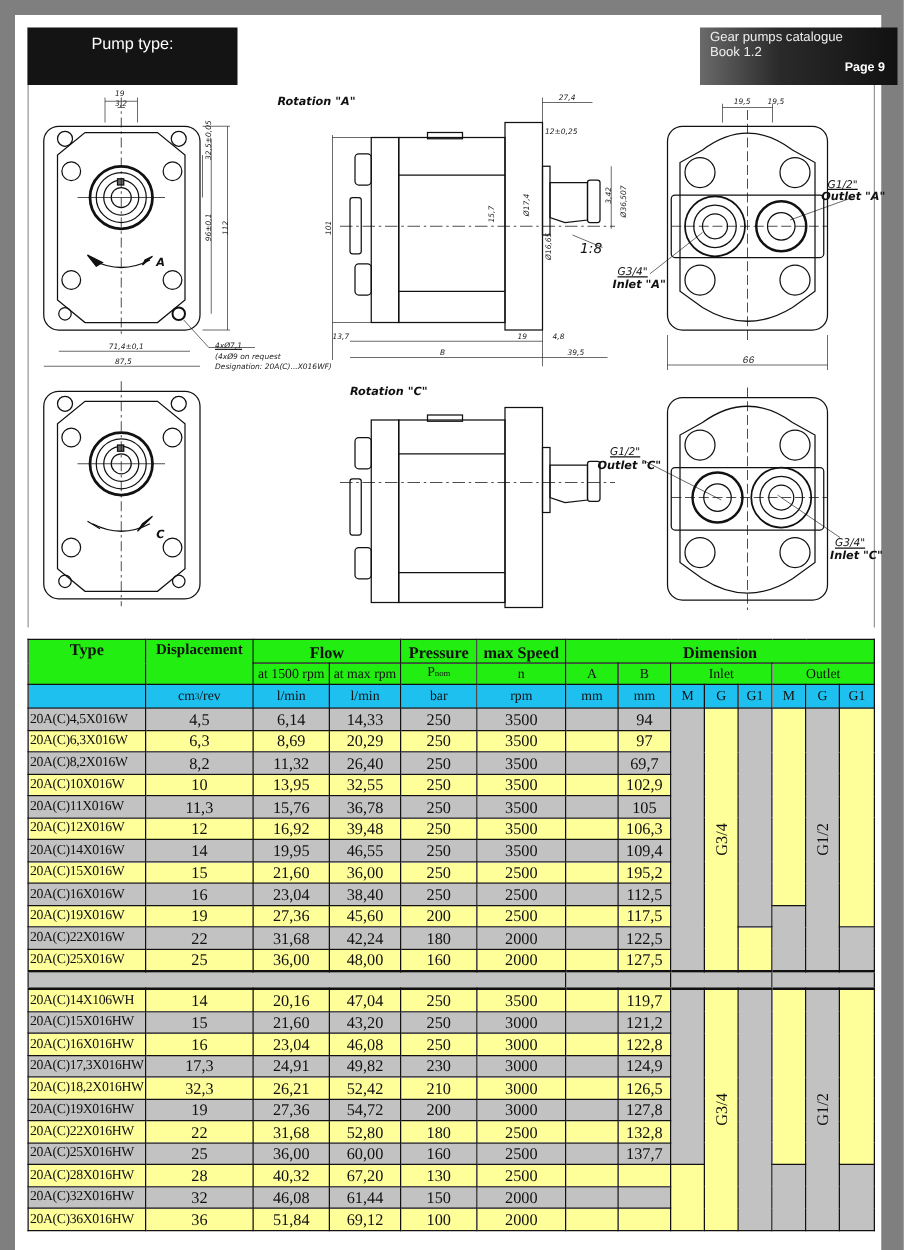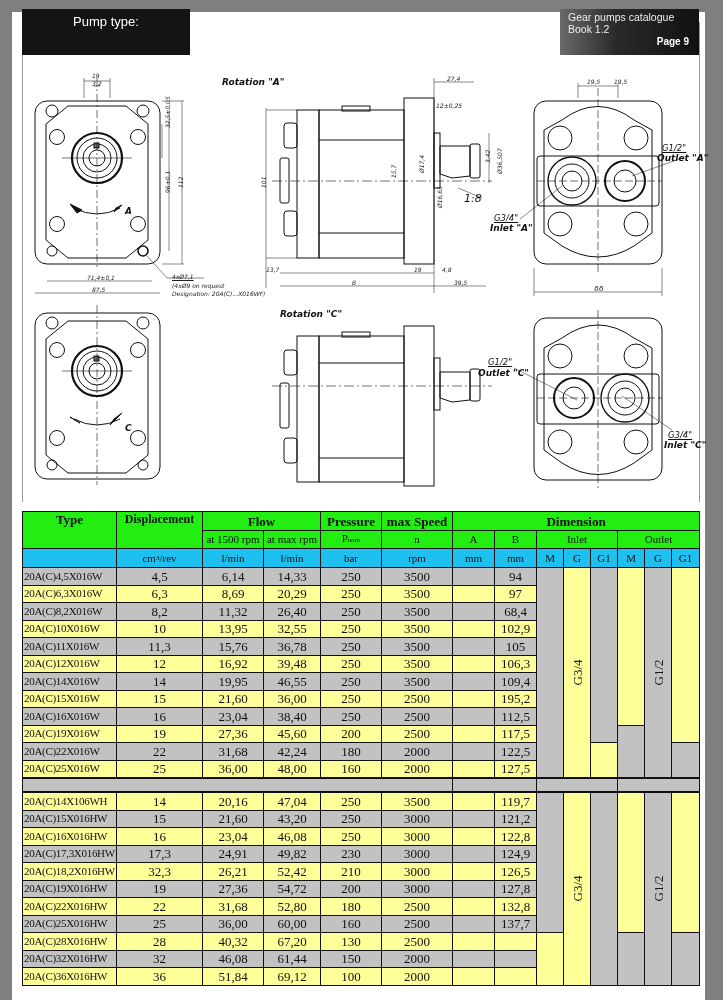--- a/index.html
+++ b/index.html
@@ -1,29 +1,29 @@
 <!DOCTYPE html>
 <html><head>
 <meta charset="utf-8">
 <style>
   html,body{margin:0;padding:0;}
   body{width:723px;height:1000px;background:#7f7f7f;position:relative;overflow:hidden;font-family:"Liberation Serif",serif;}
   .page{position:absolute;left:12px;top:12px;width:693px;height:1000px;background:#fff;}
   .frame{position:absolute;left:22px;top:22px;width:676px;height:480px;border-left:1px solid #999;border-right:1px solid #999;}
   
-  .hdr{position:absolute;left:22px;top:9px;width:677px;height:46px;}
+  .hdr{position:absolute;left:22px;top:22px;width:677px;height:46px;}
   .hdr-left{position:absolute;left:0;top:0;width:168px;height:46px;background:#141414;color:#fff;font-family:"Liberation Sans",sans-serif;text-align:center;}
   .hdr-left .l1{font-size:13px;margin-top:6px;line-height:14px;}
   .hdr-left .l2{font-size:16px;line-height:20px;}
   .hdr-mid{position:absolute;left:168px;top:0;width:370px;height:46px;background:linear-gradient(90deg,#d8d8d8 0%,#f4f4f4 35%,#cfcfcf 70%,#8e8e8e 100%);}
   .logo{position:absolute;left:8px;top:4px;width:175px;height:40px;}
   .logo .tag{position:absolute;left:32px;top:2px;font-size:5px;font-family:"Liberation Sans",sans-serif;color:#333;letter-spacing:0.2px;}
   .logo .name{position:absolute;left:34px;top:8px;font-family:"Liberation Sans",sans-serif;font-size:26px;font-weight:bold;color:#fff;-webkit-text-stroke:1.3px #222;letter-spacing:1px;line-height:28px;}
   .web{position:absolute;left:210px;top:3px;width:160px;text-align:center;font-family:"Liberation Sans",sans-serif;color:#222;font-size:14px;line-height:18px;}
-  .hdr-right{position:absolute;left:538px;top:0;width:139px;height:46px;background:linear-gradient(90deg,#6a6a6a 0%,#2a2a2a 40%,#111 100%);color:#fff;font-family:"Liberation Sans",sans-serif;}
+  .hdr-right{position:absolute;left:538px;top:0;width:158px;height:46px;background:linear-gradient(90deg,#6a6a6a 0%,#2a2a2a 40%,#111 100%);color:#fff;font-family:"Liberation Sans",sans-serif;}
   .hdr-right .c1{position:absolute;left:8px;top:2px;font-size:10.5px;line-height:12px;color:#eee;}
   .hdr-right .c2{position:absolute;left:8px;top:14px;font-size:10.5px;line-height:12px;color:#eee;}
   .hdr-right .pg{position:absolute;right:10px;top:27px;font-size:10px;font-weight:bold;margin-left:25px;}
   
   .drw{position:absolute;left:22px;top:68px;width:677px;height:436px;}
   .drw svg{position:absolute;left:0;top:0;}
   .lbl{position:absolute;font-family:"DejaVu Sans",sans-serif;font-style:italic;font-size:8.5px;color:#111;white-space:nowrap;}
   .lbl.b{font-weight:bold;font-size:9px;}
   .dim{position:absolute;font-family:"DejaVu Sans",sans-serif;font-style:italic;font-size:6px;color:#222;white-space:nowrap;}
   
@@ -330,21 +330,21 @@
         <td class="y">97</td>
       </tr>
       <tr>
         <td class="type g">20A(C)8,2X016W</td>
         <td class="g">8,2</td>
         <td class="g">11,32</td>
         <td class="g">26,40</td>
         <td class="g">250</td>
         <td class="g">3500</td>
         <td class="g"></td>
-        <td class="g">68,4</td>
+        <td class="g">69,7</td>
       </tr>
       <tr>
         <td class="type y">20A(C)10X016W</td>
         <td class="y">10</td>
         <td class="y">13,95</td>
         <td class="y">32,55</td>
         <td class="y">250</td>
         <td class="y">3500</td>
         <td class="y"></td>
         <td class="y">102,9</td>

